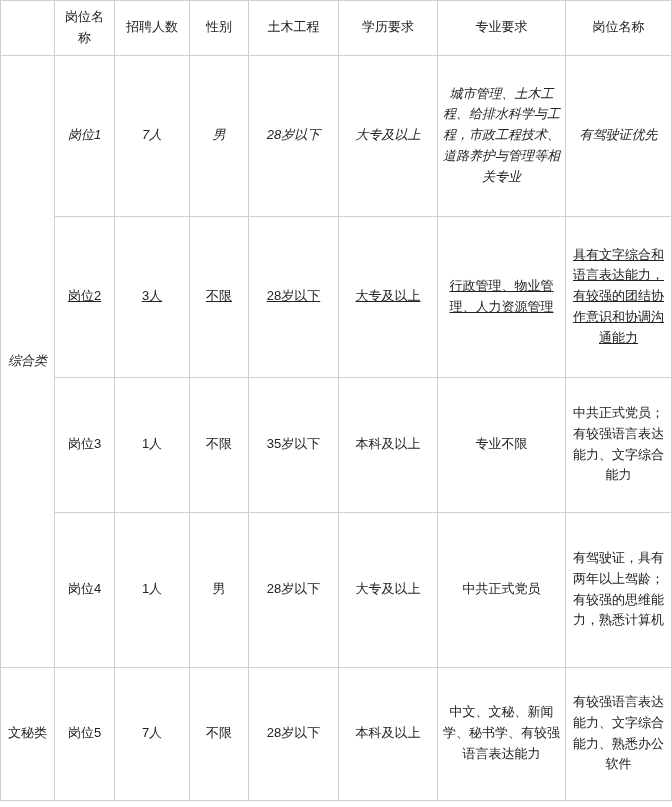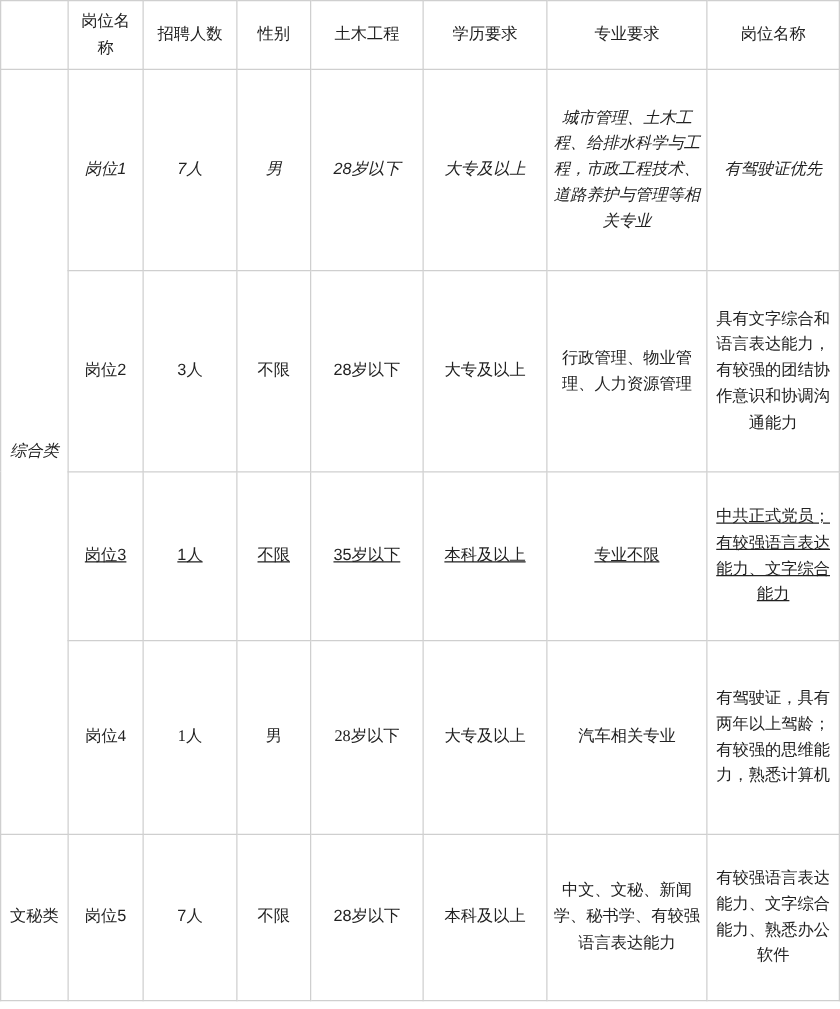--- a/index.html
+++ b/index.html
@@ -52,23 +52,23 @@
   .col-other { width: 106px; }
 
   .cell-cat {
     font-size: 13px;
   }
   .cell-major, .cell-other {
     padding-left: 8px;
     padding-right: 8px;
   }
   .r1 td { height: 148px; font-style: italic; }
-  .r2 td { height: 148px; }
-  .r3 td { height: 122px; text-decoration: underline; }
-  .r4 td { height: 142px; font-family: Liberation Serif, serif; }
+  .r2 td { height: 148px; text-decoration: underline; }
+  .r3 td { height: 122px; }
+  .r4 td { height: 142px; }
   .r5 td { height: 120px; }
 </style>
 </head>
 <body>
 
 <div class="sheet">
   <table class="job-table">
     <colgroup>
       <col class="col-cat">
       <col class="col-post">
@@ -119,21 +119,21 @@
         <td>本科及以上</td>
         <td class="cell-major">专业不限</td>
         <td class="cell-other">中共正式党员；有较强语言表达能力、文字综合能力</td>
       </tr>
       <tr class="r4">
         <td>岗位4</td>
         <td>1人</td>
         <td>男</td>
         <td>28岁以下</td>
         <td>大专及以上</td>
-        <td class="cell-major">汽车相关专业</td>
+        <td class="cell-major">中共正式党员</td>
         <td class="cell-other">有驾驶证，具有两年以上驾龄；有较强的思维能力，熟悉计算机</td>
       </tr>
       <tr class="r5">
         <td class="cell-cat">文秘类</td>
         <td>岗位5</td>
         <td>7人</td>
         <td>不限</td>
         <td>28岁以下</td>
         <td>本科及以上</td>
         <td class="cell-major">中文、文秘、新闻学、秘书学、有较强语言表达能力</td>

